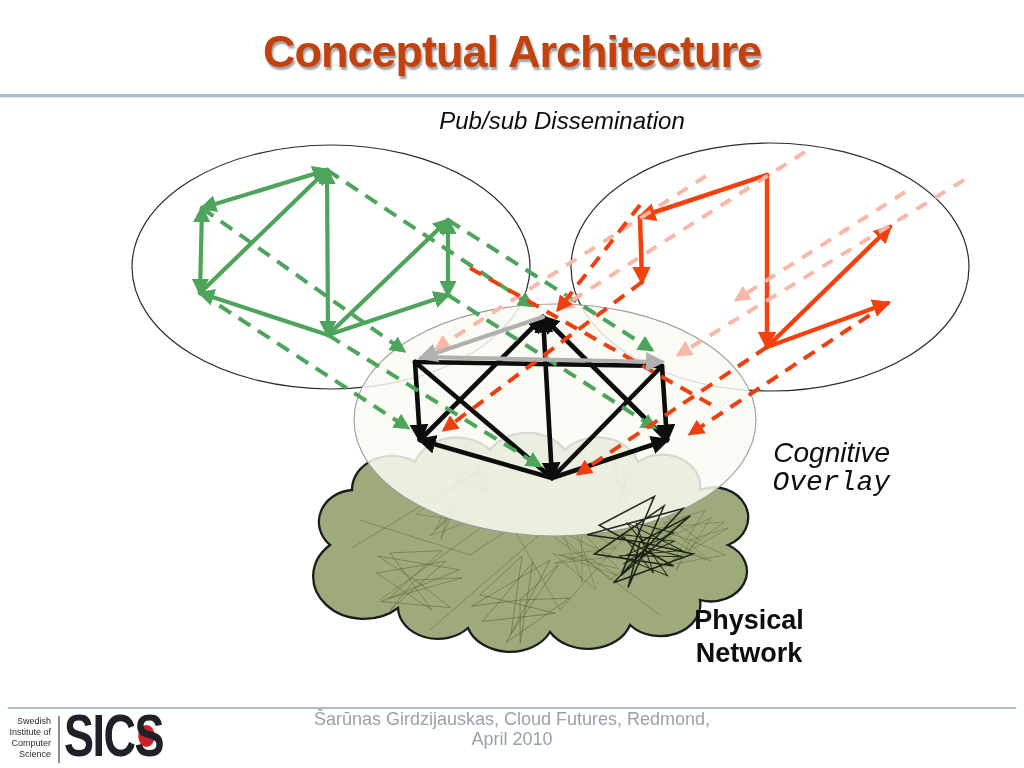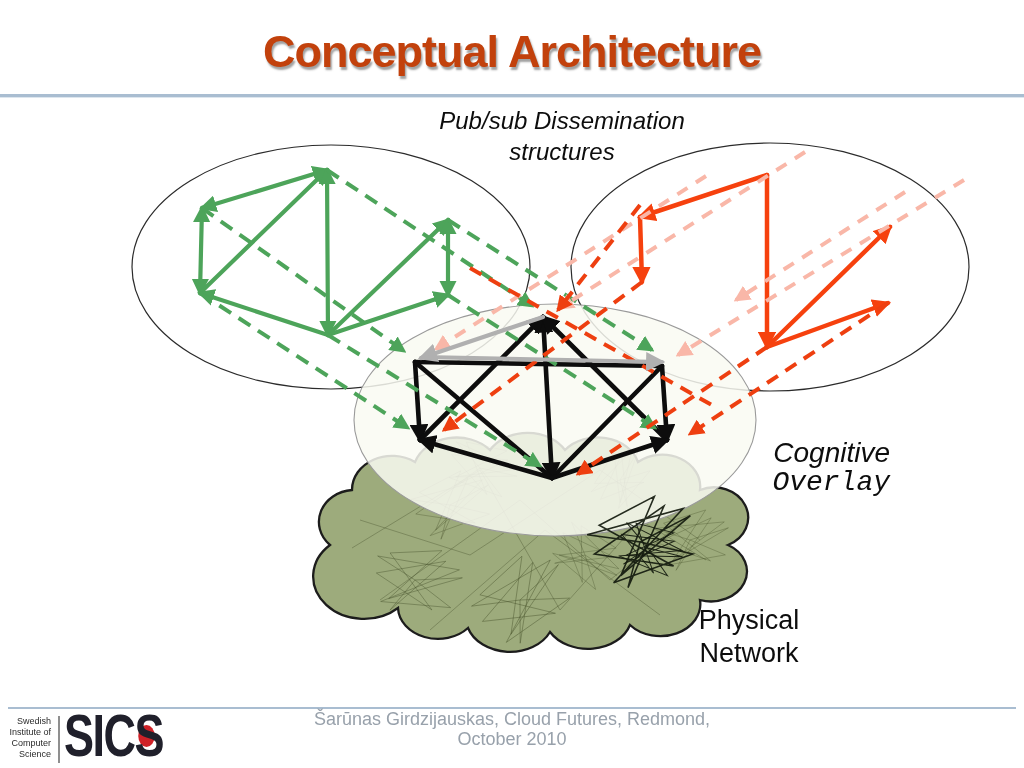--- a/index.html
+++ b/index.html
@@ -32,21 +32,21 @@
   .dense{stroke:#141a0e;stroke-width:1.3;opacity:.92;fill:none;}
   
   .lbl{color:#0d0d0d;}
   .lbl span{display:block;}
   .pubsub{top:105px;left:312px;width:500px;text-align:center;
     font-style:italic;font-size:24px;line-height:31px;}
   .cognitive{top:438px;left:740px;width:150px;text-align:right;
     font-style:italic;font-size:28px;line-height:30px;}
   .cognitive .l2{margin-left:20px;font-family:Liberation Mono, monospace;}
   .physical{top:604px;left:669px;width:160px;text-align:center;
-    font-weight:normal;font-size:27px;line-height:33px;}
+    font-weight:bold;font-size:27px;line-height:33px;}
   
   .footer-rule{top:707px;left:8px;width:1008px;height:2px;background:var(--c-rule,#a9bdd1);}
   .affil{top:716px;left:-5px;width:56px;text-align:right;
     font-size:9px;line-height:11px;color:#2b2b2b;}
   .affil span{display:block;white-space:nowrap;}
   .logo-divider{top:716px;left:58px;width:2px;height:47px;background:#8f8f8f;}
   .sics-logo{top:706px;left:64px;width:150px;height:60px;
     font-size:60px;font-weight:bold;letter-spacing:-2px;color:var(--c-logo_dark,#20202b);
     transform:scaleX(.75);transform-origin:left top;line-height:60px;}
   .sics-logo .part{display:inline-block;position:relative;}
@@ -175,21 +175,20 @@
     <line class="gr" x1="543" y1="317" x2="421" y2="358" marker-end="url(#mGr)"></line>
     <line class="gr" x1="424" y1="357" x2="662" y2="362" marker-end="url(#mGr)"></line>
   </g>
 </svg>
 
 <div class="slide-title abs">Conceptual Architecture</div>
 <div class="top-rule abs"></div>
 
 <div class="lbl pubsub abs">
   <span>Pub/sub Dissemination</span>
-  <span>structures</span>
 </div>
 
 <div class="lbl cognitive abs">
   <span>Cognitive</span>
   <span class="l2">Overlay</span>
 </div>
 
 <div class="lbl physical abs">
   <span>Physical</span>
   <span>Network</span>
@@ -205,14 +204,14 @@
 </div>
 
 <div class="logo-divider abs"></div>
 
 <div class="sics-logo abs">
   <span class="part">SI</span><span class="part"><span>C</span><span class="sics-red-dot"></span></span><span class="part">S</span>
 </div>
 
 <div class="citation abs">
   <span>Šarūnas Girdzijauskas, Cloud Futures, Redmond,</span>
-  <span>October 2010</span>
+  <span>April 2010</span>
 </div>
 
 </body></html>

